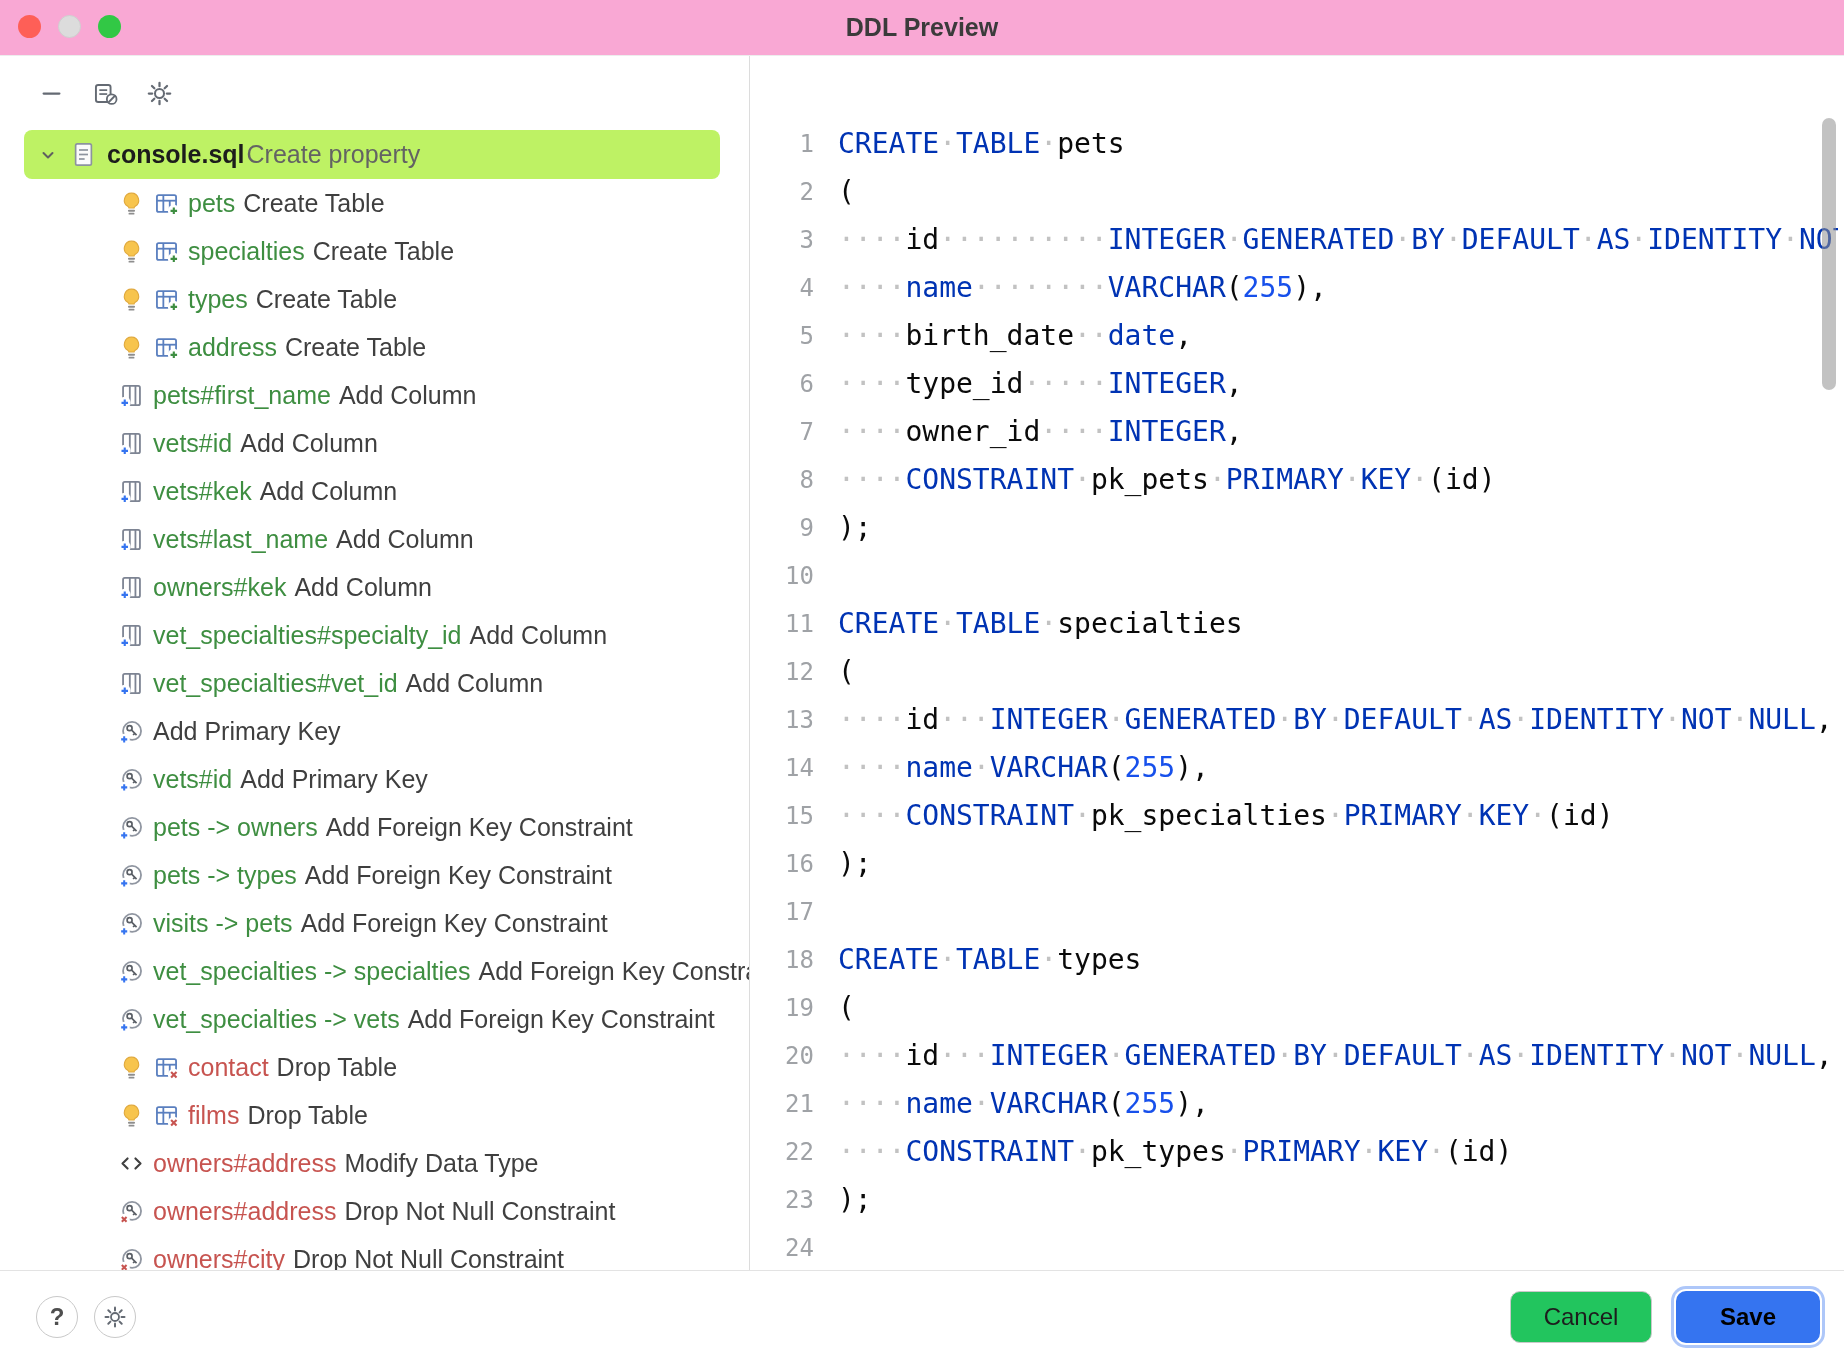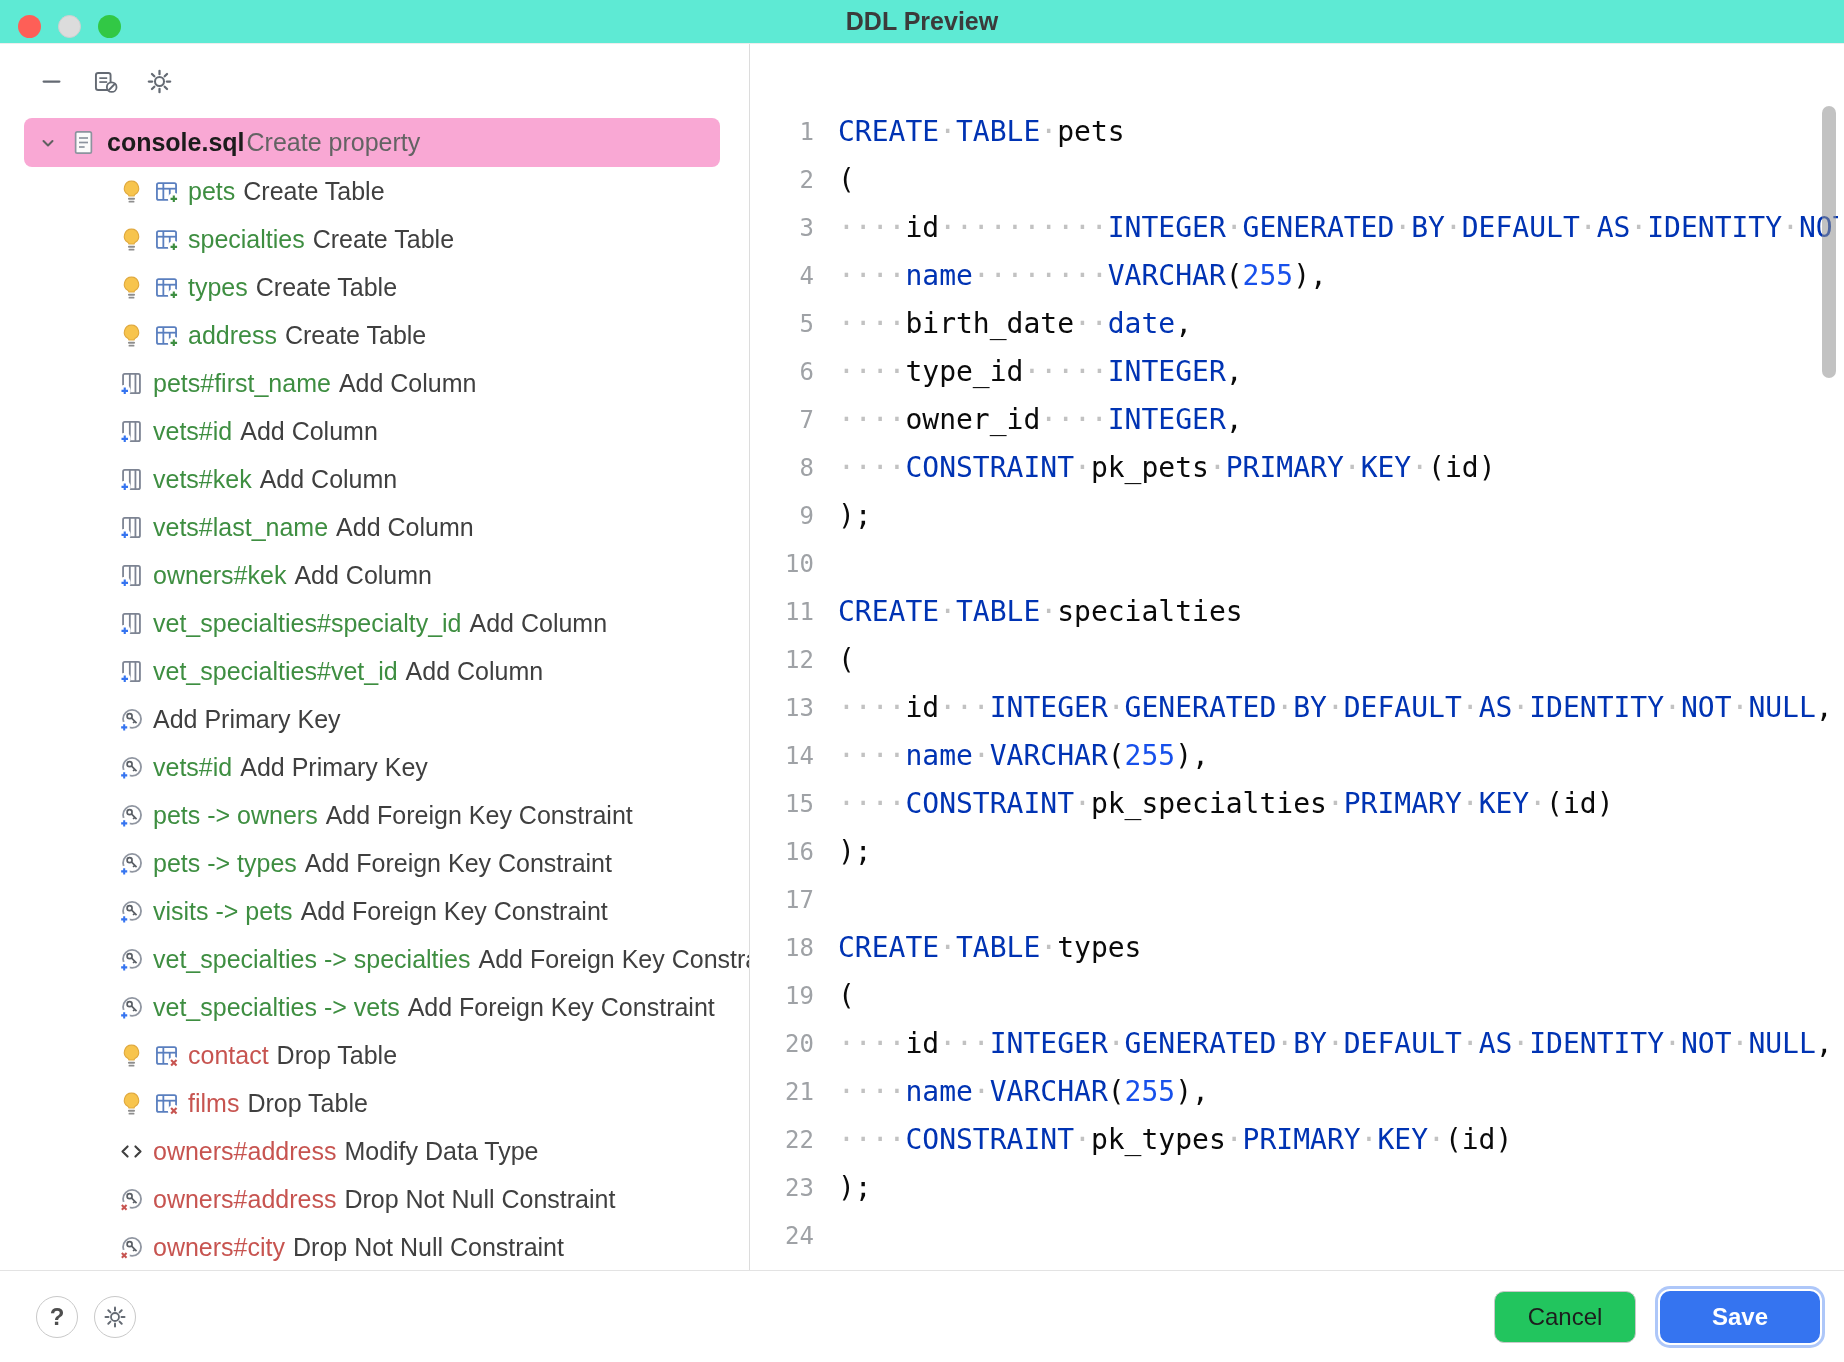--- a/index.html
+++ b/index.html
@@ -1,41 +1,41 @@
 <!DOCTYPE html>
 <html style="--accent: #3574F0; --added: #3E8E41; --removed: #C75450; --keyword: #0033B3; --number: #1750EB; --close_button: #FE5F57; --minimize_button: #DCDCDC; --zoom_button: #32C845;"><head>
 <meta charset="utf-8">
 <style>
   * { margin:0; padding:0; box-sizing:border-box; }
   html,body { width:1844px; height:1362px; overflow:hidden; background:#fff;
               font-family:"Liberation Sans","DejaVu Sans",sans-serif; }
   .window { width:1844px; height:1362px; display:flex; flex-direction:column; background:#fff; }
 
   
-  .titlebar { height:44px; flex:0 0 auto; background:#5eead4; position:relative; border-bottom:1px solid #ededed; }
+  .titlebar { height:56px; flex:0 0 auto; background:#f9a8d4; position:relative; border-bottom:1px solid #ededed; }
   .lights { position:absolute; left:18px; top:15px; display:flex; gap:17px; }
   .light { width:23px; height:23px; border-radius:50%; display:inline-block; }
   .light.close { background:var(--close_button); }
   .light.min   { background:var(--minimize_button); border:1px solid #cfcfcf; }
   .light.zoom  { background:var(--zoom_button); }
   .title { position:absolute; inset:0; display:flex; align-items:center; justify-content:center;
            font-size:25px; font-weight:700; color:#3b3b3b; }
 
   
   .main { flex:1 1 auto; display:flex; min-height:0; }
 
   .left-panel { width:750px; flex:0 0 750px; border-right:1px solid #dcdcdc; display:flex; flex-direction:column; overflow:hidden; background:#fff; }
   .toolbar { height:74px; flex:0 0 auto; display:flex; align-items:center; gap:24px; padding-left:36px; }
   .tool { width:30px; height:30px; border:none; background:transparent; display:flex; align-items:center; justify-content:center; cursor:default; }
   .icon-slot { display:inline-flex; }
   .icon-slot svg { width:100%; height:100%; display:block; }
   .tool .icon-slot { width:27px; height:27px; }
 
   .tree { flex:1 1 auto; overflow:hidden; }
-  .root-row { height:49px; margin:0 29px 0 24px; background:#f9a8d4; border-radius:8px;
+  .root-row { height:49px; margin:0 29px 0 24px; background:#bef264; border-radius:8px;
               display:flex; align-items:center; padding:0 10px 0 12px; font-size:25px; white-space:nowrap; }
   .chev { width:24px; height:24px; margin-right:10px; }
   .ficon { width:27px; height:27px; margin-right:10px; }
   .root-name { font-weight:700; color:#1c1c1c; }
   .root-action { color:#636363; margin-left:2px; }
 
   .trow { height:48px; display:flex; align-items:center; gap:8px; padding-left:118px;
           font-size:25px; white-space:nowrap; overflow:hidden; }
   .ticon { width:27px; height:27px; flex:0 0 auto; }
   .ticon svg { width:100%; height:100%; display:block; }
@@ -64,21 +64,21 @@
             display:flex; align-items:center; padding:0 24px 0 36px; }
   .circle-btn { width:42px; height:42px; border-radius:50%; border:1.5px solid #c9c9c9; background:#fff;
                 display:flex; align-items:center; justify-content:center; color:#4f4f4f;
                 font-size:24px; font-weight:700; cursor:default; }
   .circle-btn + .circle-btn { margin-left:16px; }
   .circle-btn .icon-slot { width:24px; height:24px; }
   .spacer { flex:1 1 auto; }
   .btn { height:52px; border-radius:10px; font-size:24px; display:flex; align-items:center; justify-content:center;
          cursor:default; font-family:inherit; }
   .btn-cancel { width:142px; background:#22c55e; border:1.5px solid #c9c9c9; color:#1d1d1d; }
-  .btn-save { width:160px; margin-left:24px; background:var(--accent); border:none; color:#ffffff; font-weight:600;
+  .btn-save { width:144px; margin-left:24px; background:var(--accent); border:none; color:#000000; font-weight:600;
               box-shadow:0 0 0 2px #fff, 0 0 0 5px rgba(53,116,240,.4); }
 </style>
 </head>
 <body>
 
 <div class="window">
 
   <div class="titlebar">
     <div class="lights">
       <span class="light close"></span>

